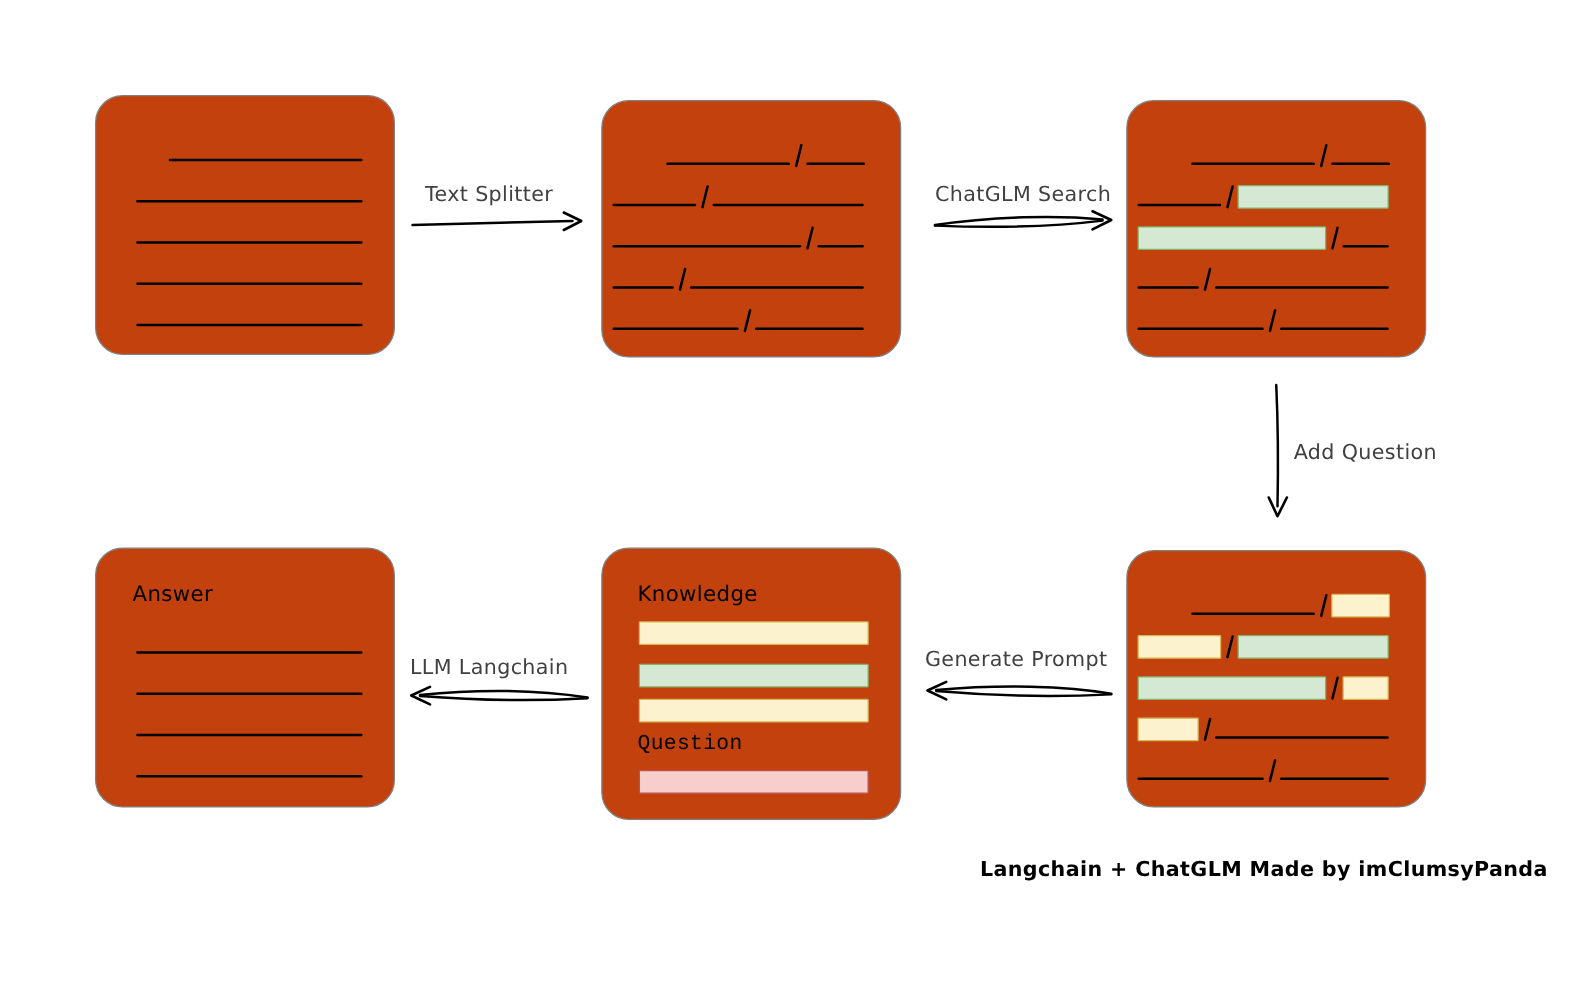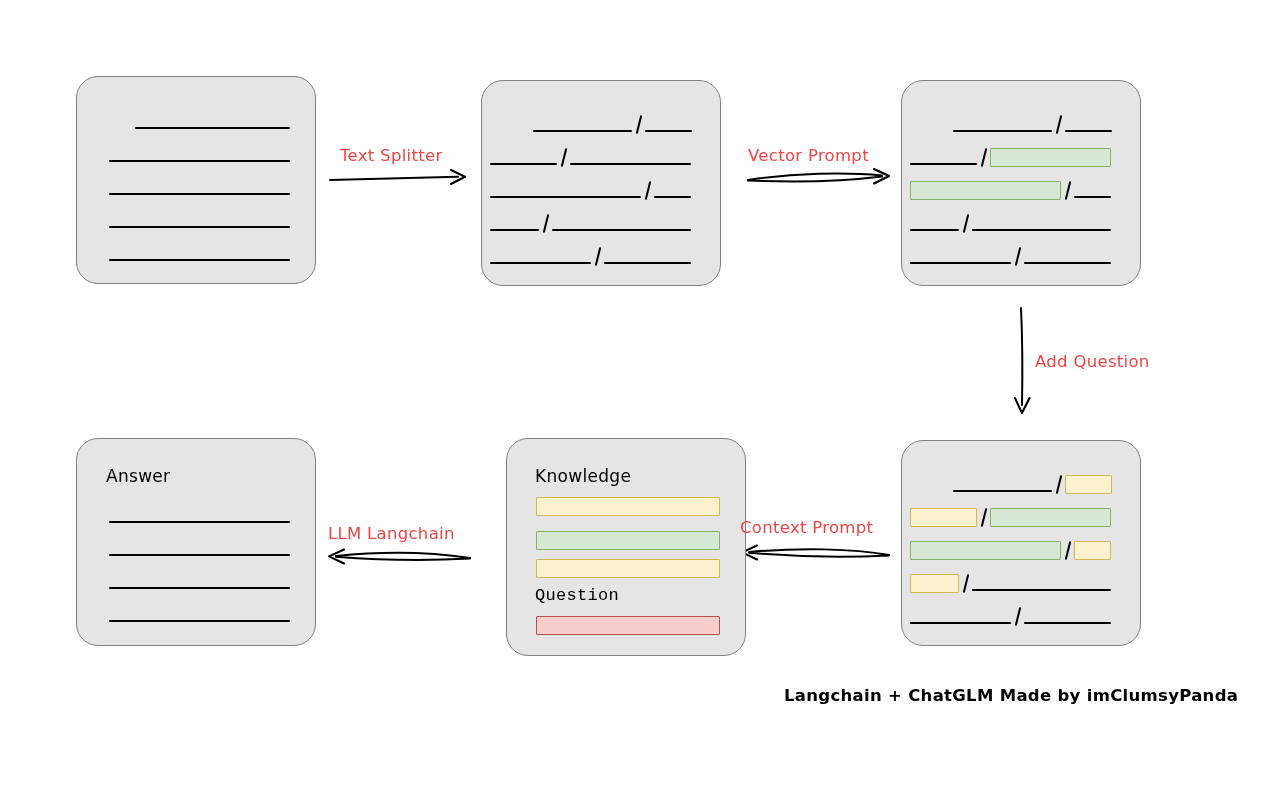--- a/index.html
+++ b/index.html
@@ -19,21 +19,21 @@
     position: absolute;
     inset: 0;
     width: 1262px;
     height: 792px;
   }
 
   
   .doc-box {
     position: absolute;
     box-sizing: border-box;
-    background: #e5e5e5;
+    background: #c2410c;
     border: 1.3px solid #808080;
     border-radius: 22px;
   }
 
   
   .row {
     position: absolute;
     height: 20px;
     display: flex;
     align-items: center;
@@ -109,21 +109,21 @@
   }
   .box-label {
     position: absolute;
     font-size: 17px;
     white-space: nowrap;
   }
   .edge-label {
     position: absolute;
     font-size: 16.5px;
     white-space: nowrap;
-    color: #ef4444;
+    color: #404040;
   }
   .footer-label {
     position: absolute;
     font-size: 16.5px;
     white-space: nowrap;
     color: #000000;
   }
   svg .stroke {
     fill: none;
     stroke: #000000;
@@ -296,21 +296,21 @@
     </div>
     <div class="row" style="top:165px;">
       <span class="gap" style="width:8px;"></span>
       <span class="seg plain" style="width:101px;"></span>
       <span class="slash"></span>
       <span class="seg plain" style="width:87px;"></span>
     </div>
   </div>
 </div>
 
-<div class="doc-box" style="left:506px; top:438px; width:240px; height:218px;">
+<div class="doc-box" style="left:481px; top:438px; width:240px; height:218px;">
   <div class="hand box-label" style="left:28px; top:27px;">Knowledge</div>
 
   <div class="bar yellow" style="left:29px; top:58px; width:184px;"></div>
   <div class="bar green" style="left:29px; top:92px; width:184px;"></div>
   <div class="bar yellow" style="left:29px; top:120px; width:184px;"></div>
 
   <div class="hand box-label" style="left:28px; top:147px;font-family:Liberation Mono, monospace;">Question</div>
 
   <div class="bar red" style="left:29px; top:177px; width:184px;"></div>
 </div>
@@ -332,21 +332,21 @@
     </div>
     <div class="row" style="top:165px;">
       <span class="gap" style="width:32px;"></span>
       <span class="seg plain" style="width:181px;"></span>
     </div>
   </div>
 </div>
 
 <div class="hand edge-label" style="left:340px; top:146px;">Text Splitter</div>
 
-<div class="hand edge-label" style="left:748px; top:146px;">Vector Prompt</div>
+<div class="hand edge-label" style="left:748px; top:146px;">ChatGLM Search</div>
 
 <div class="hand edge-label" style="left:1035px; top:352px;">Add Question</div>
 
-<div class="hand edge-label" style="left:740px; top:518px;">Context Prompt</div>
+<div class="hand edge-label" style="left:740px; top:518px;">Generate Prompt</div>
 
 <div class="hand edge-label" style="left:328px; top:524px;">LLM Langchain</div>
 
 <div class="hand footer-label" style="left:784px; top:686px;font-weight:bold;">Langchain + ChatGLM Made by imClumsyPanda</div>
 
 </body></html>

